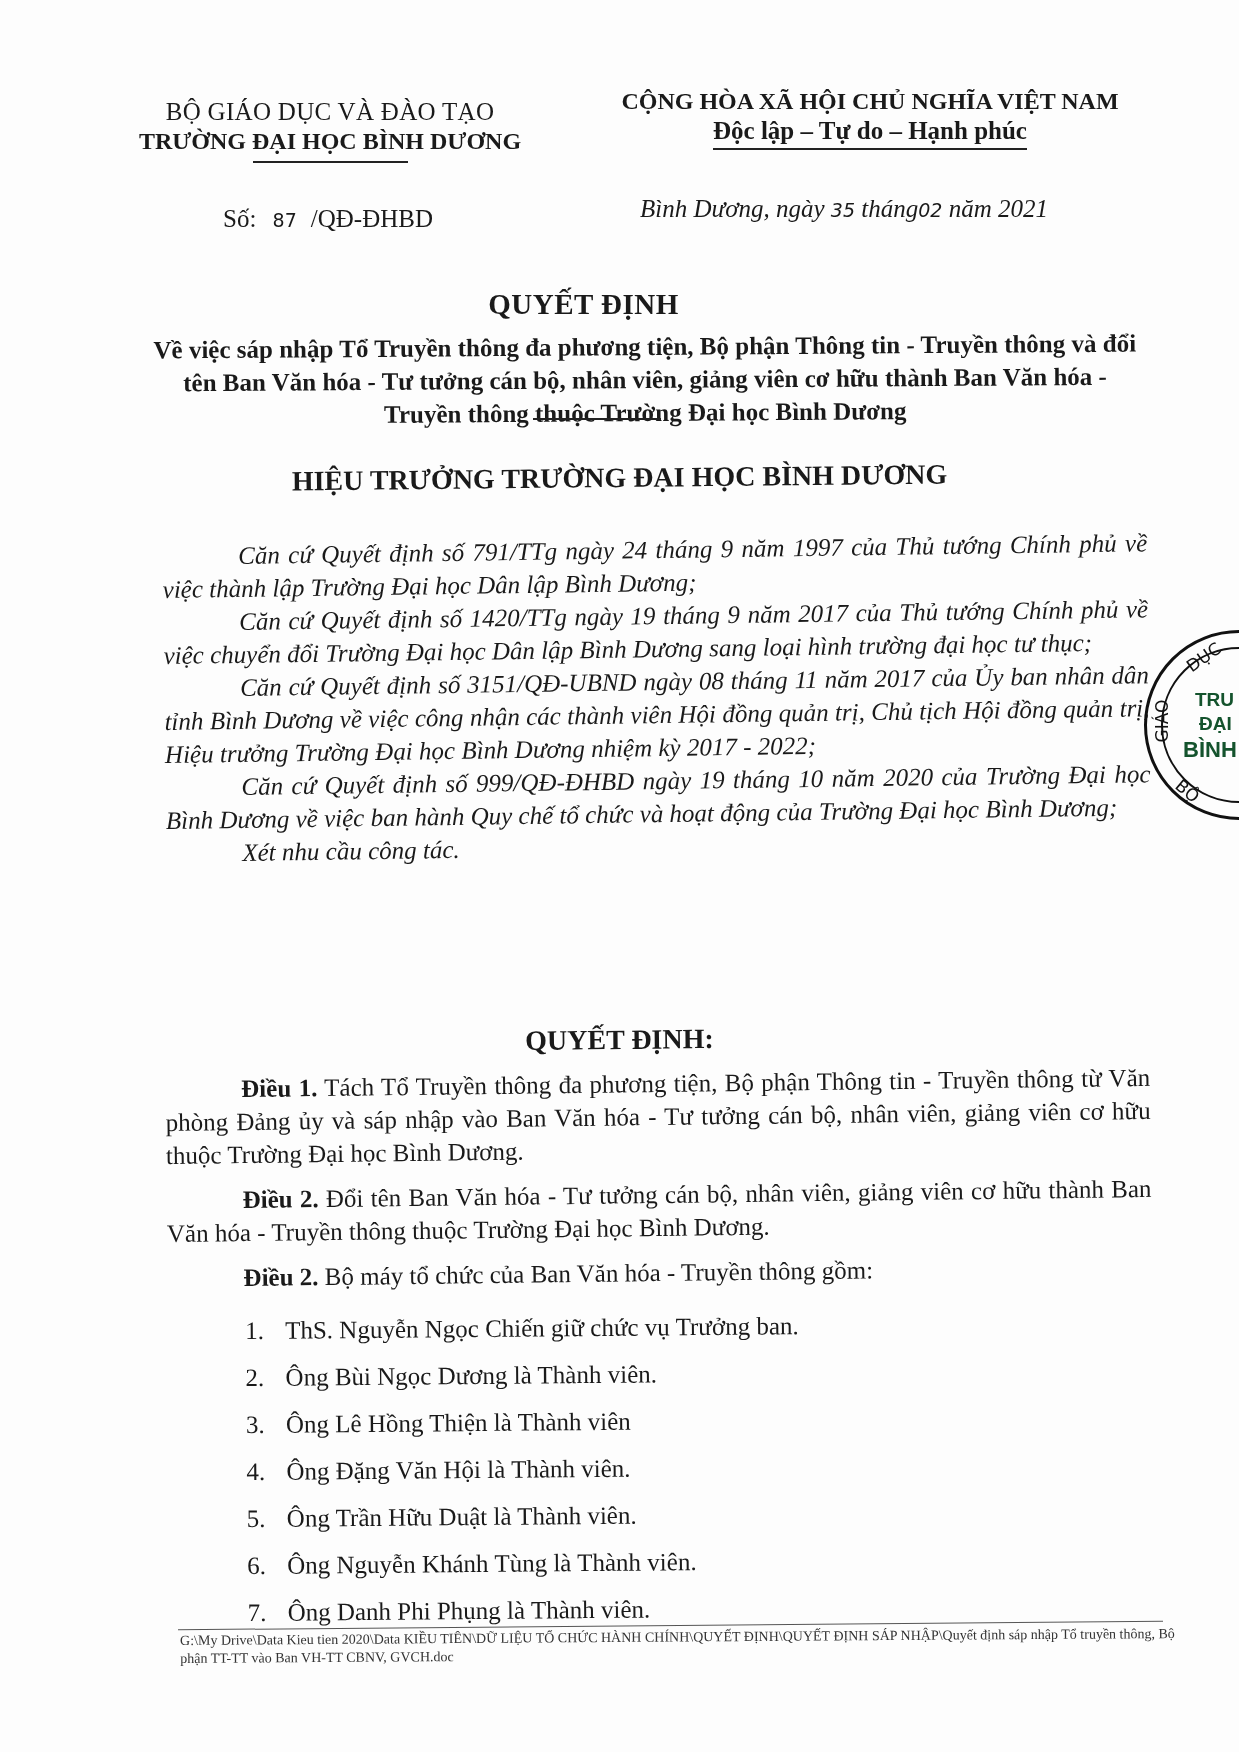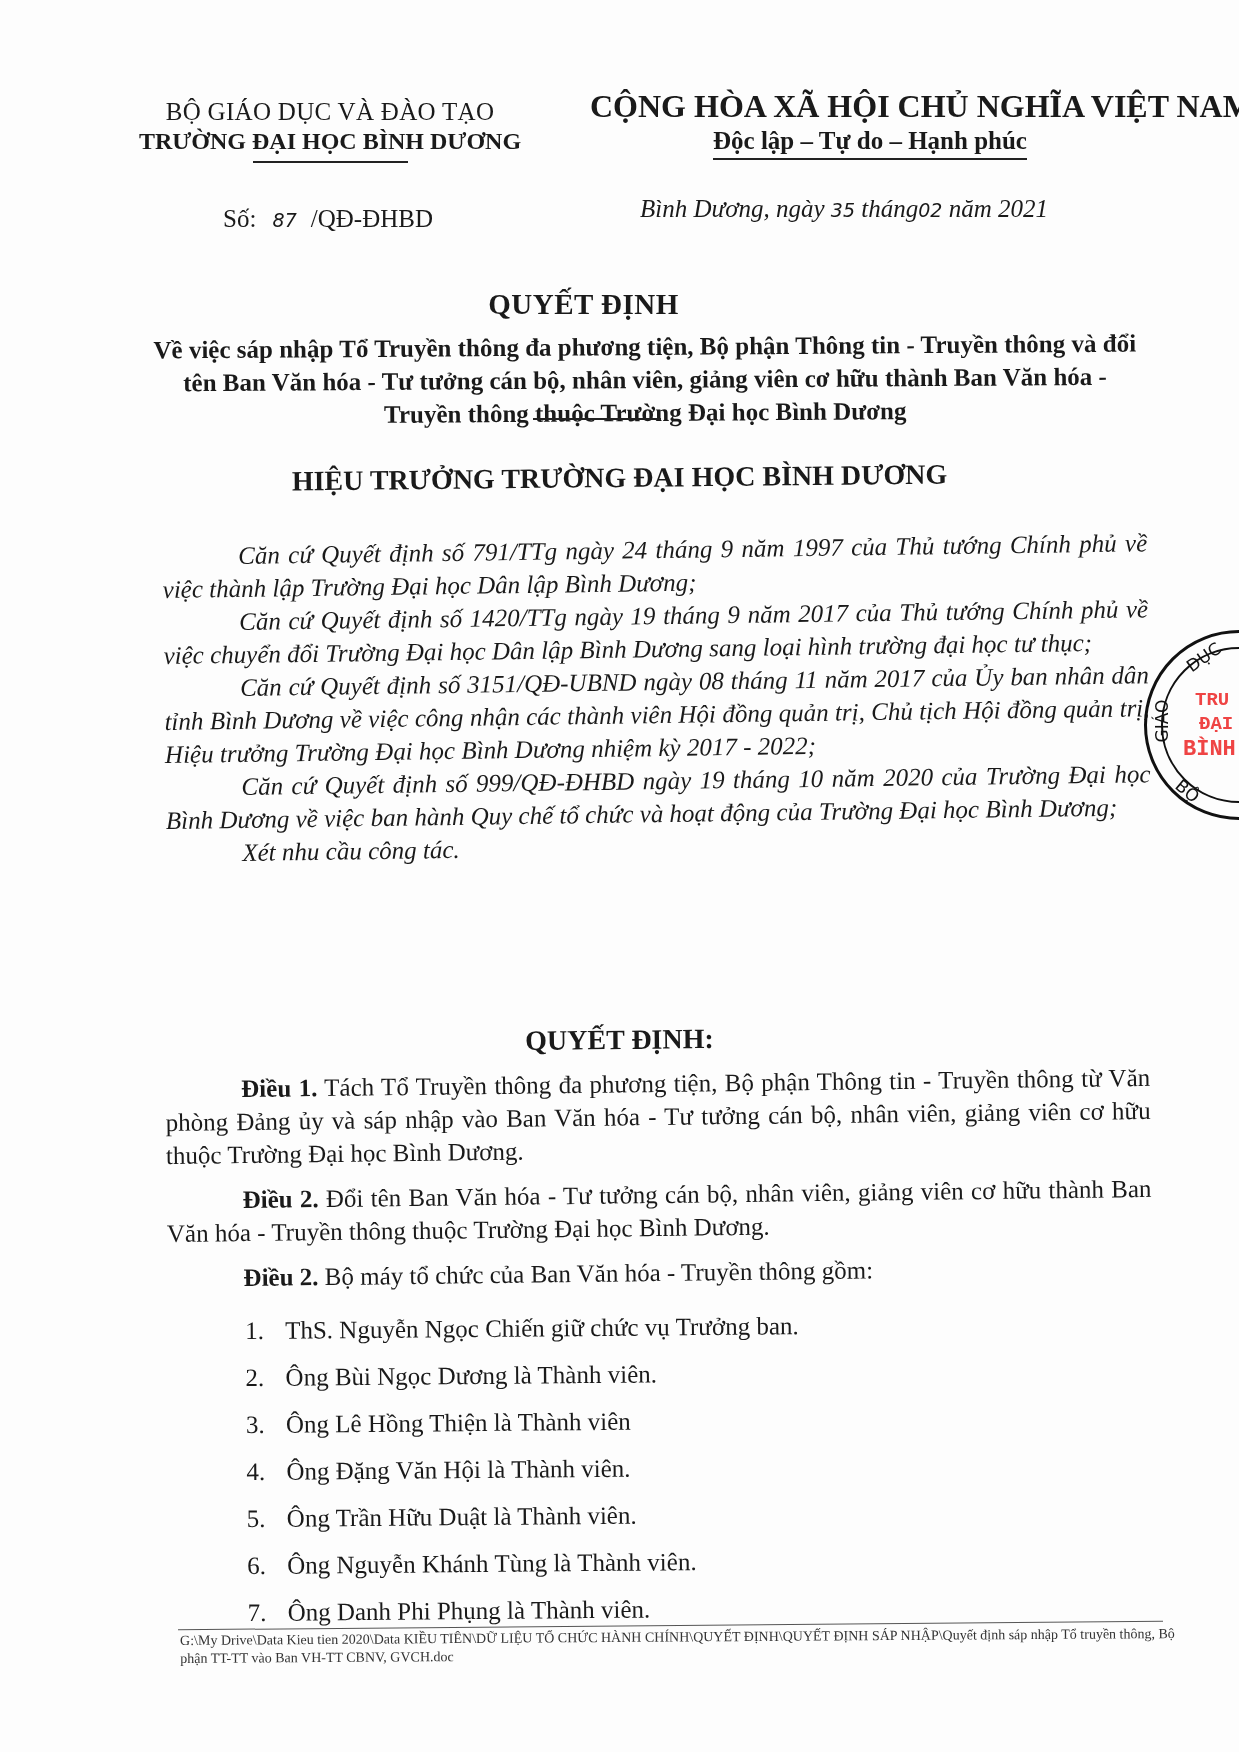--- a/index.html
+++ b/index.html
@@ -8,21 +8,21 @@
     font-family: "Liberation Serif", "DejaVu Serif", serif; color: #1a1a1a;
   }
   .page { position: absolute; left: 0; top: 0; width: 1239px; height: 1752px; background: #fdfdfd; }
   .abs { position: absolute; white-space: nowrap; }
   .center { text-align: center; }
   .hdr-left { left: 120px; top: 98px; width: 420px; text-align: center; }
   .hdr-left .l1 { font-size: 25px; letter-spacing: 0.3px; }
   .hdr-left .l2 { font-size: 24px; font-weight: bold; margin-top: 2px; }
   .hdr-left .rule { width: 155px; height: 2px; background: #222; margin: 6px auto 0 auto; }
   .hdr-right { left: 590px; top: 88px; width: 560px; text-align: center; }
-  .hdr-right .l1 { font-size: 32px; font-weight: bold; text-align: center; }
+  .hdr-right .l1 { font-size: 24px; font-weight: bold; text-align: center; }
   .hdr-right .l2 { font-size: 25px; font-weight: bold; margin-top: 2px; display: inline-block; border-bottom: 2px solid #222; padding-bottom: 3px; }
   .so { left: 223px; top: 205px; font-size: 25px; }
   .dateline { left: 640px; top: 195px; font-size: 25px; font-style: italic; }
   .dateline .hand { font-family: "DejaVu Sans", sans-serif; font-style: italic; font-size: 19px; }
   .title1 { left: 0; width: 1167px; top: 288px; font-size: 29px; font-weight: bold; font-family: "Liberation Sans Narrow", "Liberation Serif", serif; letter-spacing: 0.5px; }
   .subject { left: 150px; width: 990px; top: 330px; font-size: 25px; font-weight: bold; line-height: 33px; text-align: center; white-space: normal; transform: rotate(-0.4deg); }
   .subject-rule { left: 533px; top: 418px; width: 128px; height: 2px; background: #222; }
   .title2 { left: 0; width: 1239px; top: 462px; font-size: 28px; font-weight: bold; transform: rotate(-0.6deg); }
   .basis { left: 162px; top: 540px; width: 985px; font-size: 25px; font-style: italic; line-height: 33px; white-space: normal; transform: rotate(-0.8deg); transform-origin: left top; }
   .basis p { margin: 0; text-align: justify; }
@@ -31,42 +31,42 @@
   .articles { left: 165px; top: 1073px; width: 985px; font-size: 25px; line-height: 33px; white-space: normal; transform: rotate(-0.7deg); transform-origin: left top; }
   .articles p { margin: 0 0 12px 0; text-indent: 76px; text-align: justify; }
   .articles b { font-weight: bold; }
   .members { left: 245px; top: 1317px; width: 900px; font-size: 25px; transform: rotate(-0.5deg); transform-origin: left top; }
   .members .row { height: 47px; display: flex; }
   .members .num { width: 40px; }
   .foot-rule { left: 178px; top: 1625px; width: 985px; height: 1px; background: #555; transform: rotate(-0.5deg); }
   .footer { left: 180px; top: 1632px; width: 1000px; font-size: 14px; color: #333; line-height: 18px; white-space: normal; transform: rotate(-0.4deg); transform-origin: left top; }
   .seal { left: 1144px; top: 630px; width: 190px; height: 190px; border-radius: 50%; border: 3px solid #111; box-sizing: border-box; }
   .seal .inner { position: absolute; left: 14px; top: 14px; width: 156px; height: 156px; border-radius: 50%; border: 2px solid #111; box-sizing: border-box; }
-  .seal .txt { position: absolute; font-family: Liberation Mono, monospace; font-weight: bold; font-size: 19px; color: #ef4444; }
+  .seal .txt { position: absolute; font-family: Liberation Sans, sans-serif; font-weight: bold; font-size: 19px; color: #14532d; }
   .seal .arc { position: absolute; font-family: "DejaVu Sans", sans-serif; font-size: 17px; color: #111; }
 </style>
 </head>
 <body>
 
 <div class="page">
 
   <div class="abs hdr-left">
     <div class="l1">BỘ GIÁO DỤC VÀ ĐÀO TẠO</div>
     <div class="l2">TRƯỜNG ĐẠI HỌC BÌNH DƯƠNG</div>
     <div class="rule"></div>
   </div>
 
   <div class="abs hdr-right">
     <div class="l1">CỘNG HÒA XÃ HỘI CHỦ NGHĨA VIỆT NAM</div>
     <div class="l2">Độc lập – Tự do – Hạnh phúc</div>
   </div>
 
   <div class="abs so">
     <span>Số:</span>
-    <span style="font-family:'DejaVu Sans',sans-serif;font-size:19px;margin:0 14px 0 10px;font-style:italic;">87</span><span>/QĐ-ĐHBD</span>
+    <span style="font-family:'DejaVu Sans',sans-serif;font-size:19px;margin:0 14px 0 10px;">87</span><span>/QĐ-ĐHBD</span>
   </div>
 
   <div class="abs dateline">
     <span>Bình Dương, ngày</span>
     <span class="hand">35</span>
     <span>tháng</span><span class="hand">02</span>
     <span>năm 2021</span>
   </div>
 
   <div class="abs title1 center">QUYẾT ĐỊNH</div>

